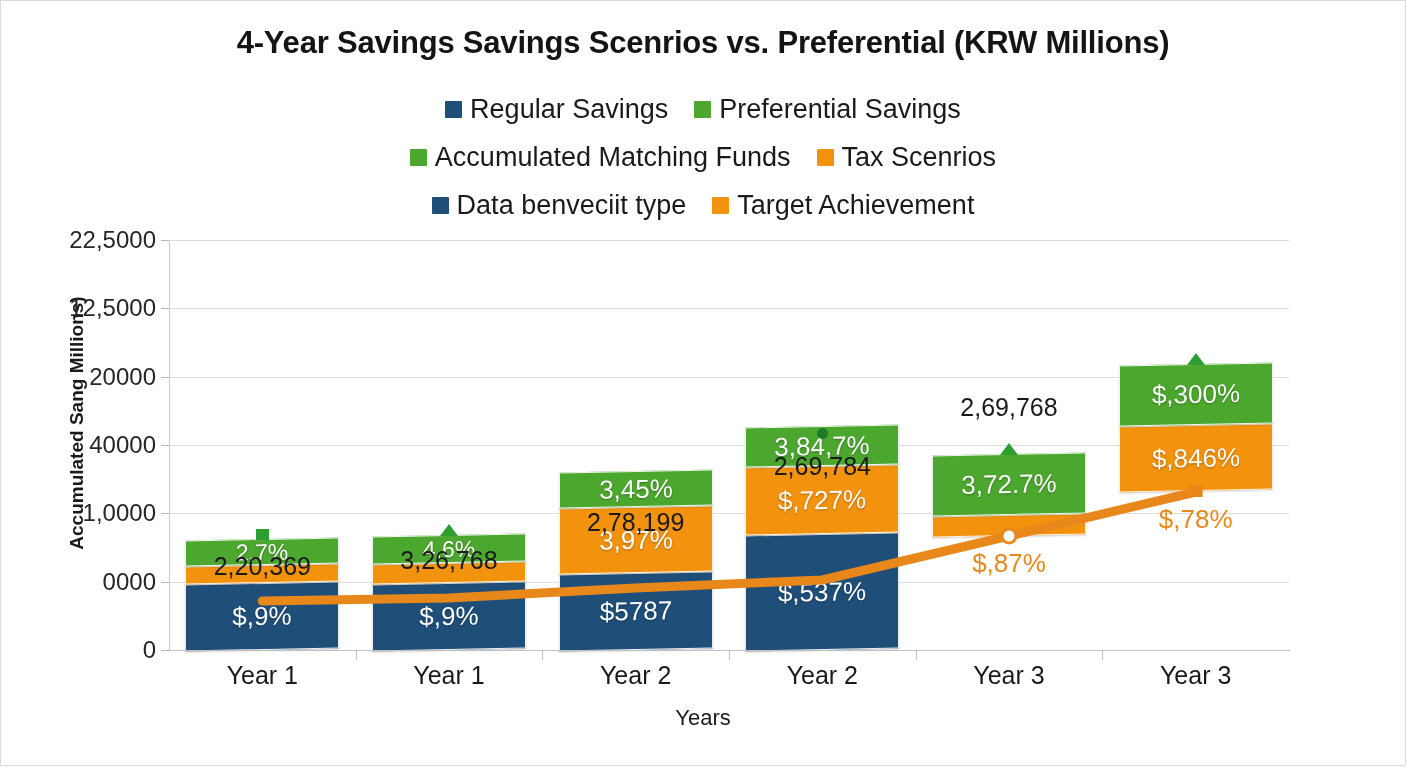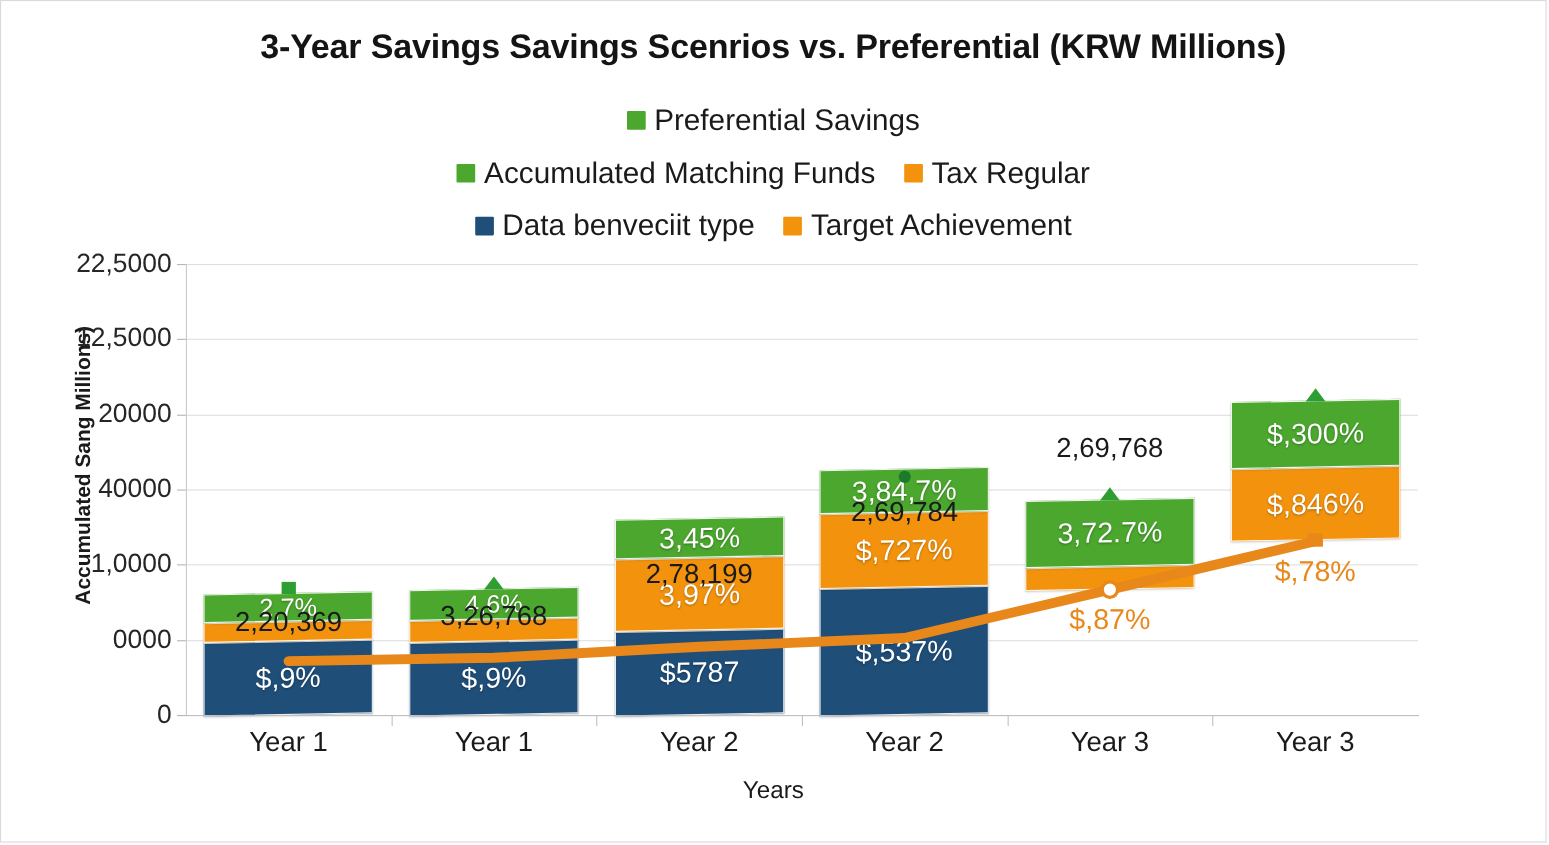--- a/index.html
+++ b/index.html
@@ -237,37 +237,41 @@
     font-size: 26px;
     color: #E8881B;
     white-space: nowrap;
   }
 </style>
 </head>
 <body>
 
 <div id="chart-frame">
 
-  <div id="chart-title">3-Year Savings Savings Scenrios vs. Preferential (KRW Millions)</div>
+  <div id="chart-title">4-Year Savings Savings Scenrios vs. Preferential (KRW Millions)</div>
 
   <div id="legend">
     <div class="legend-row">
       <div class="legend-item">
+        <span class="legend-swatch" style="background:#1F4E79"></span>
+        <span class="legend-label">Regular Savings</span>
+      </div>
+      <div class="legend-item">
         <span class="legend-swatch" style="background:#4BA72E"></span>
         <span class="legend-label">Preferential Savings</span>
       </div>
     </div>
     <div class="legend-row">
       <div class="legend-item">
         <span class="legend-swatch" style="background:#4BA72E"></span>
         <span class="legend-label">Accumulated Matching Funds</span>
       </div>
       <div class="legend-item">
         <span class="legend-swatch" style="background:#F2920D"></span>
-        <span class="legend-label">Tax Regular</span>
+        <span class="legend-label">Tax Scenrios</span>
       </div>
     </div>
     <div class="legend-row">
       <div class="legend-item">
         <span class="legend-swatch" style="background:#1F4E79"></span>
         <span class="legend-label">Data benveciit type</span>
       </div>
       <div class="legend-item">
         <span class="legend-swatch" style="background:#F2920D"></span>
         <span class="legend-label">Target Achievement</span>

